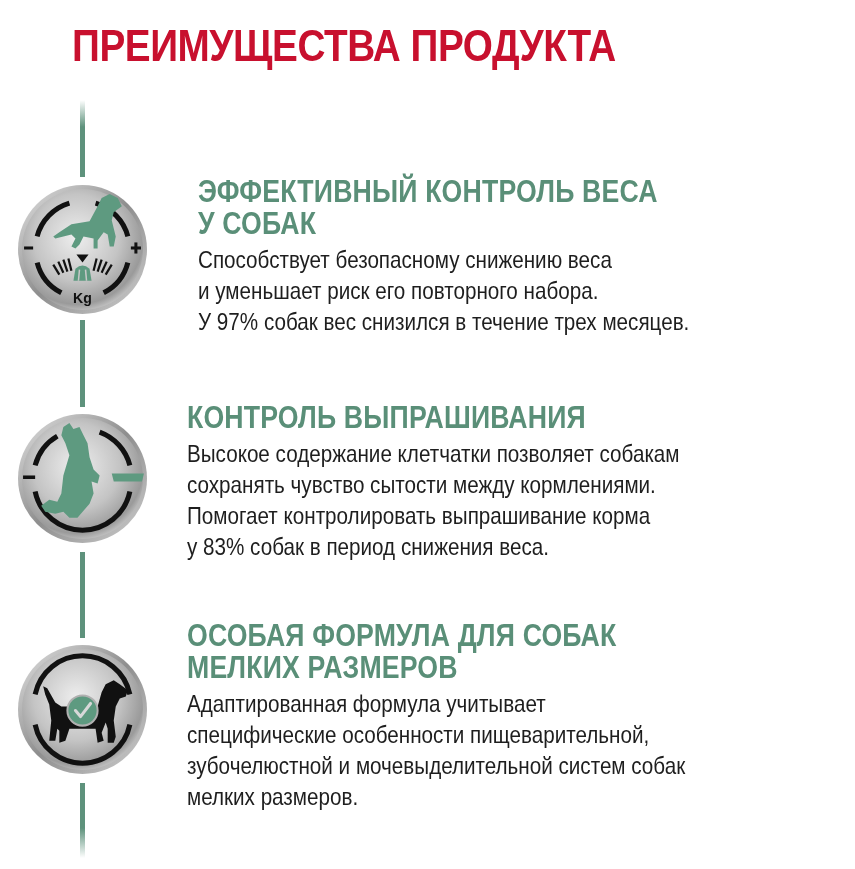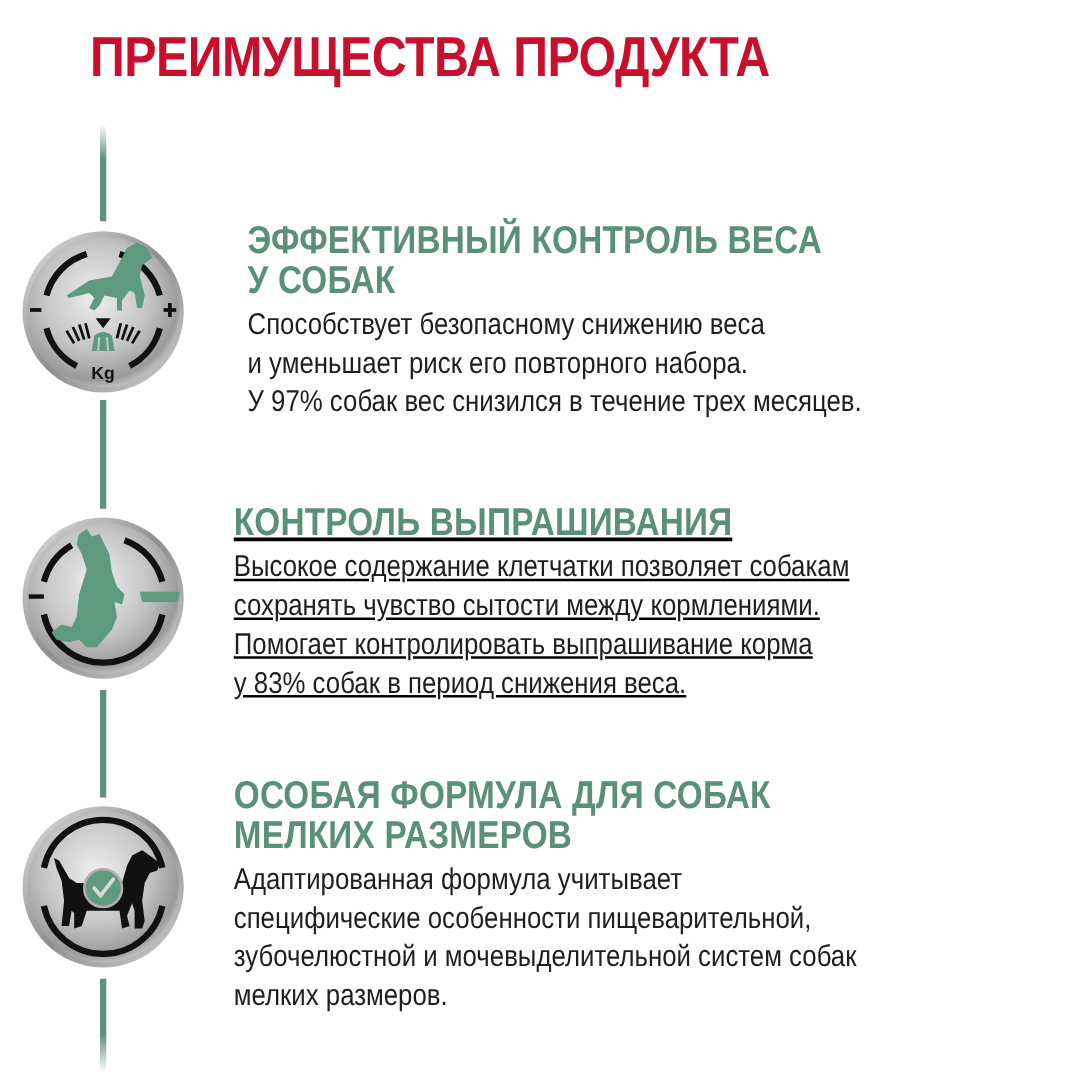--- a/index.html
+++ b/index.html
@@ -184,21 +184,21 @@
     <span>ЭФФЕКТИВНЫЙ КОНТРОЛЬ ВЕСА</span>
     <span>У СОБАК</span>
   </h2>
   <p class="benefit-body">
     <span>Способствует безопасному снижению веса</span>
     <span>и уменьшает риск его повторного набора.</span>
     <span>У 97% собак вес снизился в течение трех месяцев.</span>
   </p>
 </section>
 
-<section class="benefit" style="top:402px;text-decoration:underline;">
+<section class="benefit" style="top:402px;">
   <h2 class="benefit-heading">
     <span>КОНТРОЛЬ ВЫПРАШИВАНИЯ</span>
   </h2>
   <p class="benefit-body">
     <span>Высокое содержание клетчатки позволяет собакам</span>
     <span>сохранять чувство сытости между кормлениями.</span>
     <span>Помогает контролировать выпрашивание корма</span>
     <span>у 83% собак в период снижения веса.</span>
   </p>
 </section>

